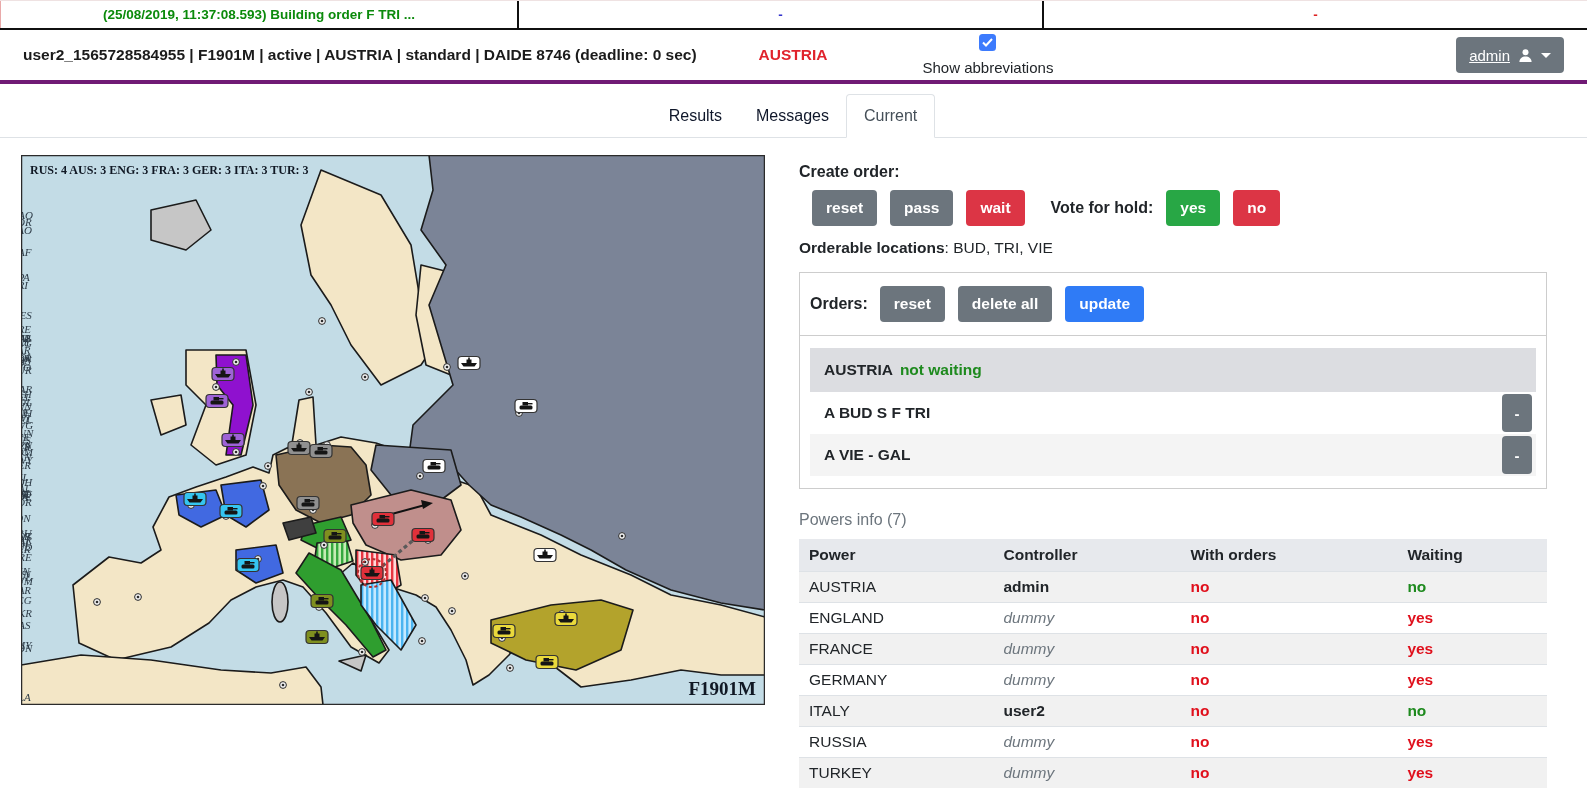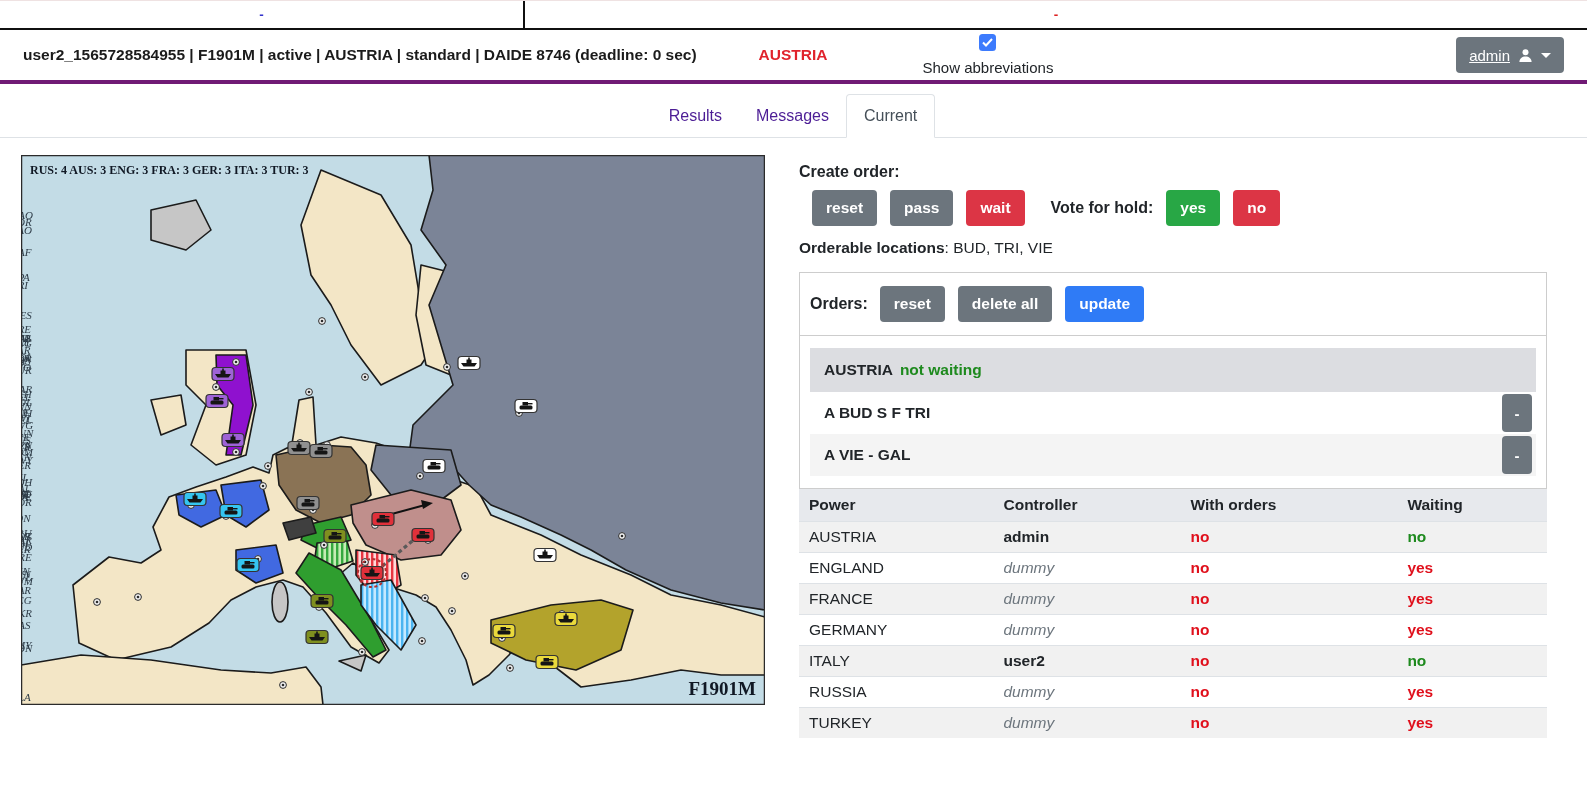--- a/index.html
+++ b/index.html
@@ -19,21 +19,21 @@
   .power-name { color:#e0232c; font-weight:bold; font-size:15.5px; margin-left:62px; }
   .abbr-wrap { display:flex; align-items:center; gap:8px; margin-left:95px; font-size:15px;flex-direction:column; }
   .checkbox { width:17px; height:17px; background:#3d7bfd; border-radius:3.5px; display:flex; align-items:center; justify-content:center; flex:none; cursor:pointer; }
   .admin-btn { margin-left:auto; background:#6c757d; color:#fff; border:none; border-radius:4px; height:36px;
                padding:0 13px; display:flex; align-items:center; gap:8px; font-size:15px; cursor:pointer; }
   .admin-btn .lbl { text-decoration:underline; }
   .caret-down { width:0; height:0; border-left:5px solid transparent; border-right:5px solid transparent; border-top:5px solid #fff; }
 
   
   .tabs { display:flex; justify-content:center; align-items:flex-end; height:54px; border-bottom:1px solid #dee2e6; }
-  .tab { padding:12px 17px; font-size:16px; color:#4c1d95; cursor:pointer; }
+  .tab { padding:12px 17px; font-size:16px; color:#0f172a; cursor:pointer; }
   .tab.active { background:#fff; border:1px solid #dee2e6; border-bottom:1px solid #fff; border-radius:4px 4px 0 0; margin-bottom:-1px; color:#454f58; }
 
   
   .content { display:flex; padding:17px 40px 0 21px; gap:34px; }
   .map-wrap { width:744px; height:550px; flex:none; }
   .right-col { flex:1; min-width:0; padding-top:8px; }
 
   .co-title { font-weight:bold; font-size:16px; margin-bottom:9px; }
   .co-row { display:flex; align-items:center; }
   .radio-opt { display:flex; align-items:center; gap:6px; font-size:15.5px; margin-right:15px; cursor:pointer; color:#212529; }
@@ -65,20 +65,21 @@
   table.powers tr.odd td { background:#f1f1f1; }
   .t-red { color:#e0101c; font-weight:bold; }
   .t-green { color:#1e8a1e; font-weight:bold; }
   .ctl-bold { font-weight:bold; }
   .ctl-dummy { font-style:italic; color:#6c757d; }
 </style>
 </head>
 <body>
 
 <div class="status-bar">
+  <div class="status-cell c1">(25/08/2019, 11:37:08.593) Building order F TRI ...</div>
   <div class="status-cell c2">-</div>
   <div class="status-cell c3">-</div>
 </div>
 
 <div class="header">
   <span class="game-info">user2_1565728584955 | F1901M | active | AUSTRIA | standard | DAIDE 8746 (deadline: 0 sec)</span>
   <span class="power-name">AUSTRIA</span>
   <span class="abbr-wrap">
     <span class="checkbox">
       <svg width="11" height="9" viewBox="0 0 11 9">
@@ -444,20 +445,21 @@
               <button class="minus-btn">-</button>
             </div>
             <div class="order-row alt">
               <span>A VIE - GAL</span>
               <button class="minus-btn">-</button>
             </div>
           </div>
       </div>
     </div>
 
+    <div class="powers-heading">Powers info (7)</div>
     <table class="powers">
       <colgroup>
           <col style="width:26%">
           <col style="width:25%">
           <col style="width:29%">
           <col style="width:20%">
         </colgroup>
       <thead>
           <tr id="powers-head">
             <th>Power</th>

